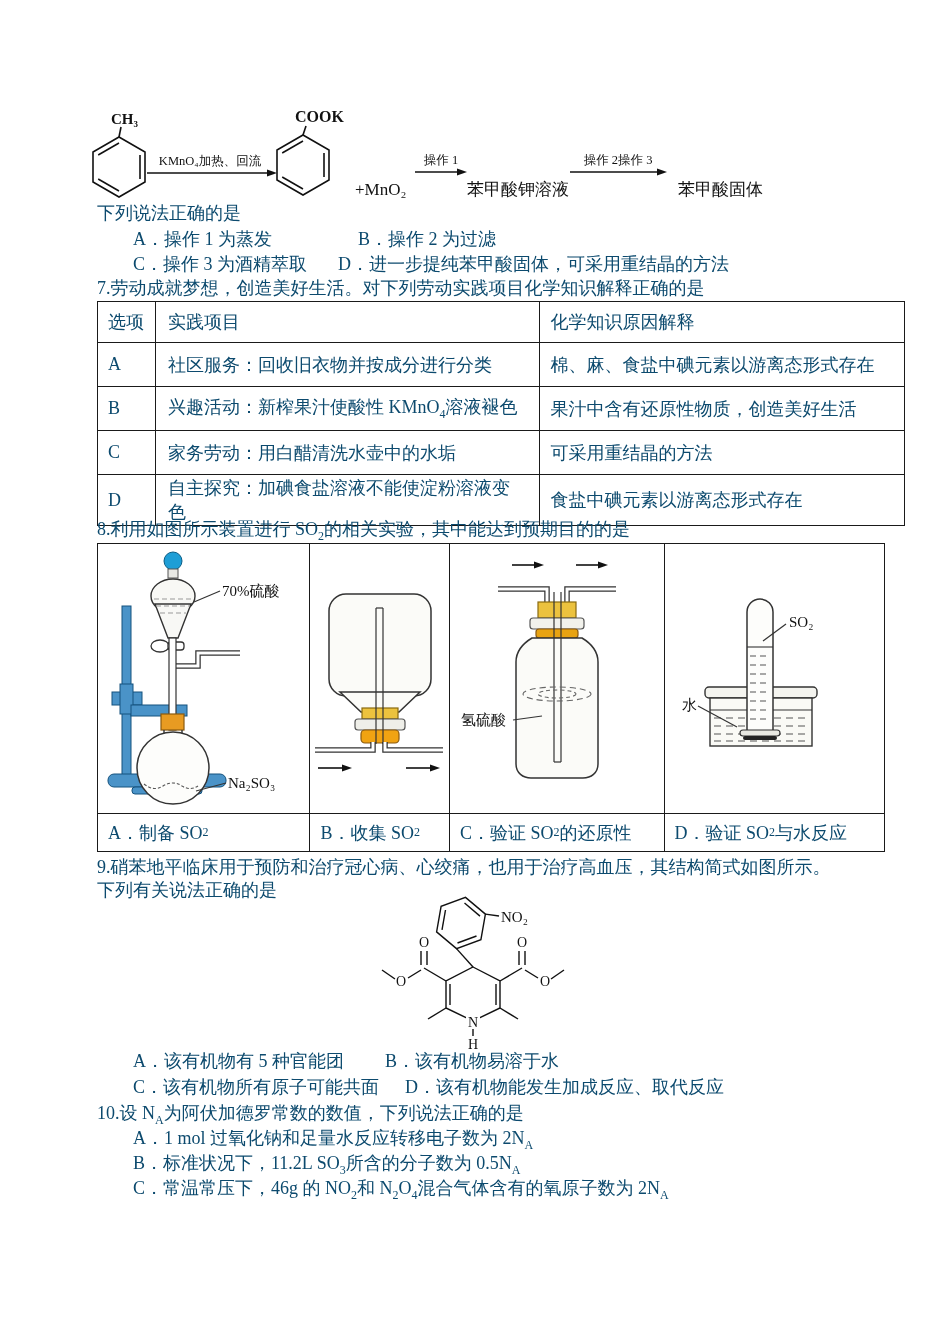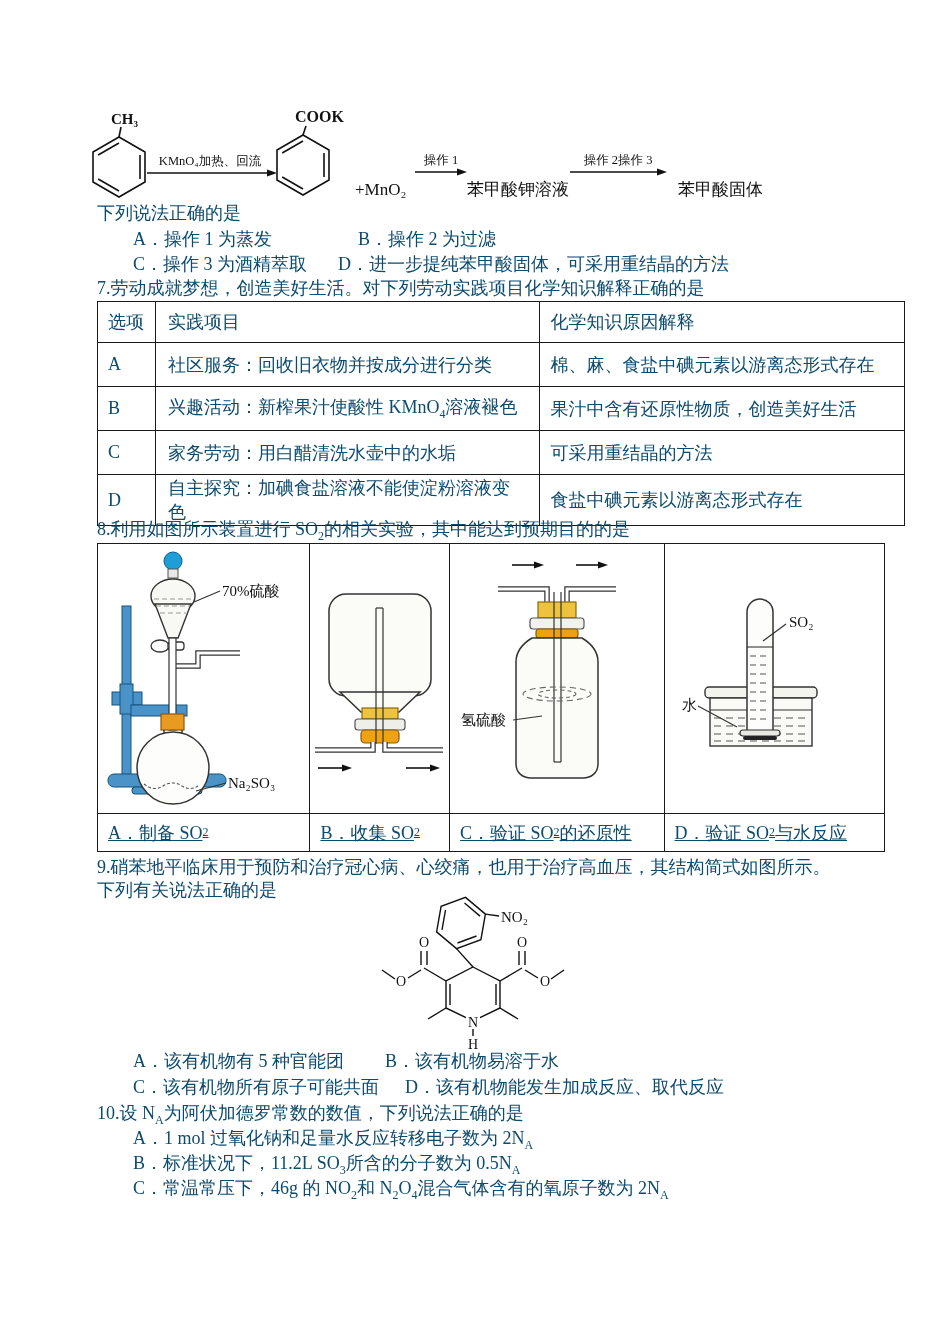--- a/index.html
+++ b/index.html
@@ -16,21 +16,21 @@
   .qtable tr.r1 td,.qtable tr.r2 td,.qtable tr.r3 td{height:43px;}
   .qtable tr.r4 td{height:50px;}
   .qtable sub{font-size:12px;}
   
   .fig8{position:absolute;left:97px;top:543px;width:788px;height:309px;
         border:1.6px solid #1a1a1a;display:flex;box-sizing:border-box;}
   .panel{display:flex;flex-direction:column;box-sizing:border-box;}
   .panel:not(:last-child){border-right:1.6px solid #1a1a1a;}
   .panel .draw{flex:1;}
   .panel .cap{height:42px;border-top:1.6px solid #1a1a1a;display:flex;align-items:center;
-              padding-left:10px;font-size:18px;box-sizing:border-box;text-decoration:underline;}
+              padding-left:10px;font-size:18px;box-sizing:border-box;}
   .panel .cap sub{font-size:12px;}
   svg text{font-family:"Liberation Serif","DejaVu Serif","DejaVu Sans",serif;fill:#111;}
 </style>
 </head>
 <body>
 
 <div class="page">
 
   <svg style="position:absolute;left:90px;top:98px;" width="860" height="106" viewBox="0 0 860 106">
 

